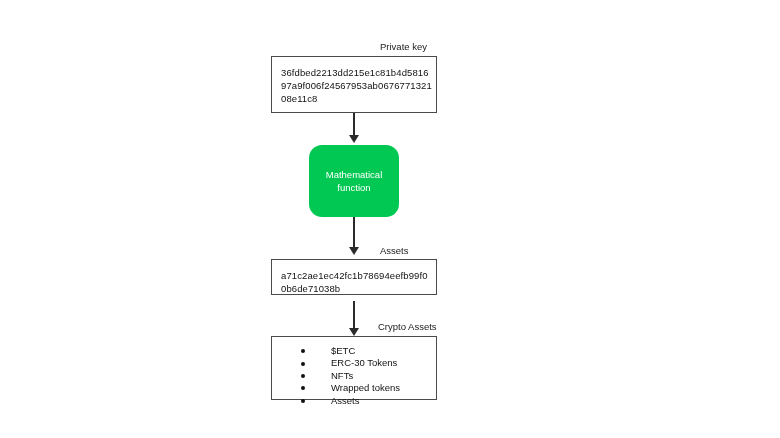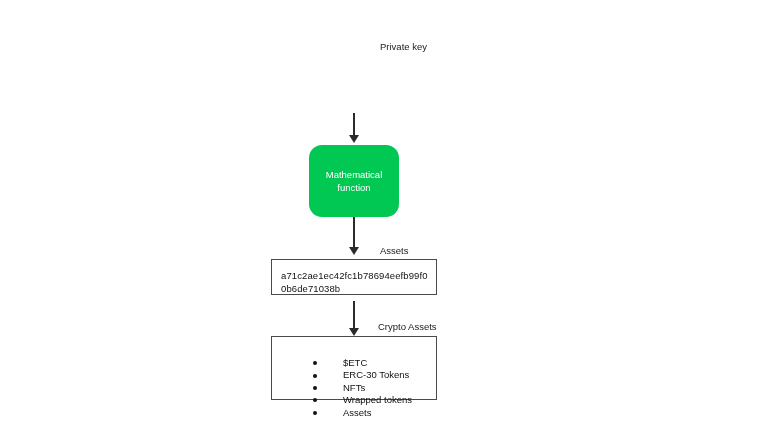--- a/index.html
+++ b/index.html
@@ -81,21 +81,21 @@
     width: 0;
     height: 0;
     border-left: 5px solid transparent;
     border-right: 5px solid transparent;
     border-top: 8px solid #2b2b2b;
   }
 
   
   .asset-list {
     position: absolute;
-    margin: 12px;
+    margin: 0;
     padding: 0;
     list-style: none;
   }
   .asset-item {
     display: flex;
     align-items: center;
     font-size: 9.5px;
     line-height: 12.4px;
     color: #111111;
   }
@@ -108,20 +108,25 @@
     flex: 0 0 auto;
   }
 </style>
 </head>
 <body>
 
 <div id="canvas">
 
   <div class="node-label" style="left:380px; top:41px;">Private key</div>
 
+  <div class="node-box" style="left:271px; top:56px; width:166px; height:57px;">
+    <div class="hex-text">36fdbed2213dd215e1c81b4d5816
+97a9f006f24567953ab0676771321
+08e11c8</div>
+  </div>
 
   <div class="arrow" style="left:353px; top:113px; width:2px; height:30px;">
     <div class="arrow-line" style="height:22px;"></div>
     <div class="arrow-head" style="top:22px;"></div>
   </div>
 
   <div class="fn-box" style="left:309px; top:145px; width:90px; height:72px;border-radius:13px;">
     <div class="fn-label">Mathematical
 function</div>
   </div>

